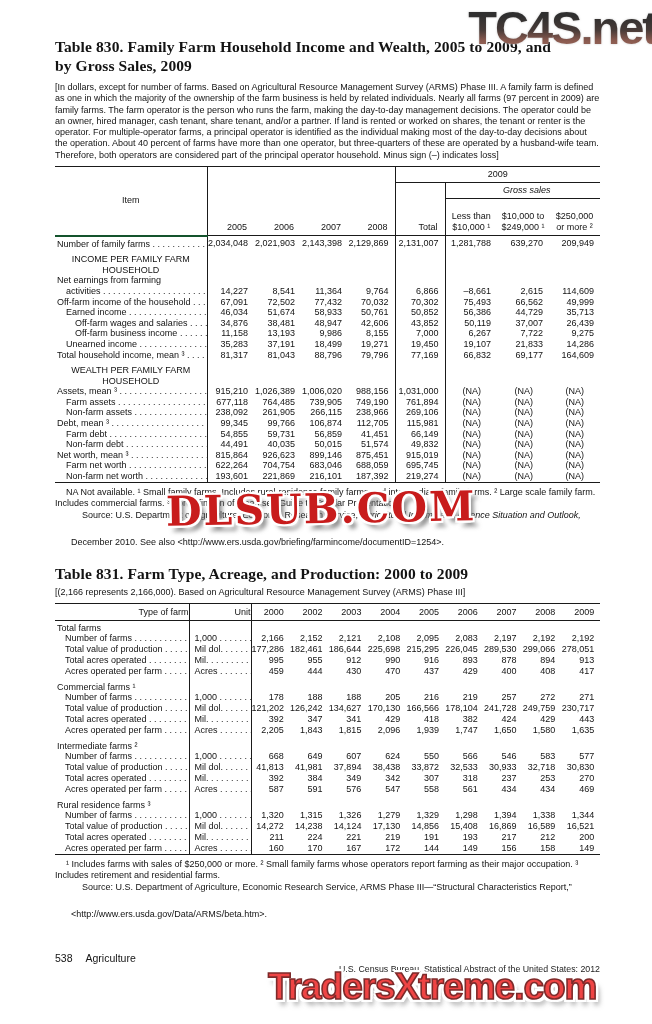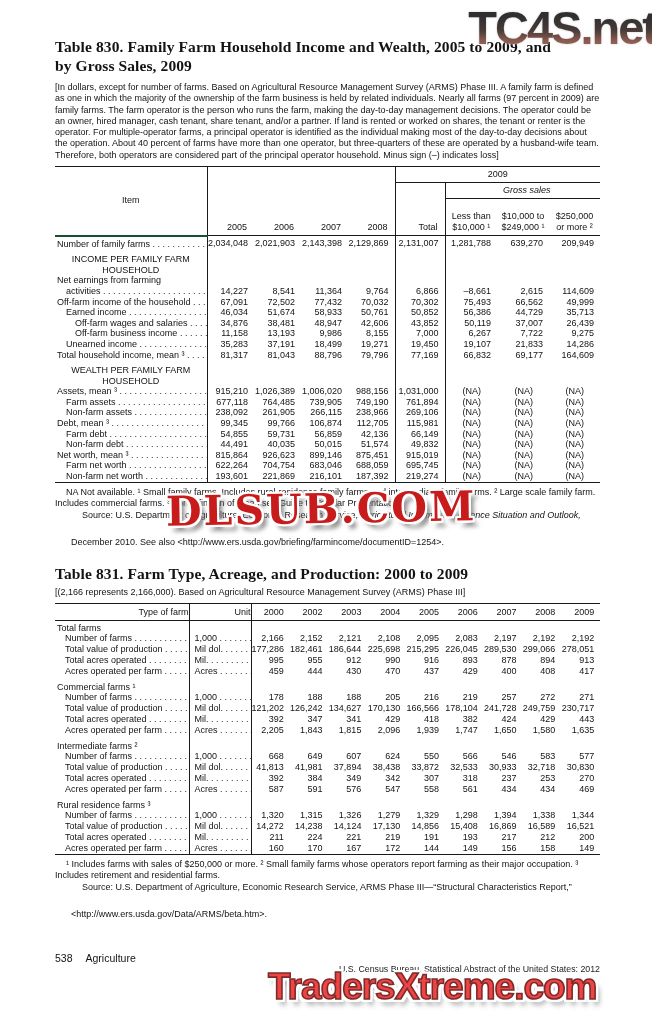--- a/index.html
+++ b/index.html
@@ -341,21 +341,21 @@
             <td class="num bR">115,981</td>
             <td class="num na">(NA)</td>
             <td class="num na">(NA)</td>
             <td class="num na">(NA)</td>
           </tr>
           <tr>
             <td class="lbl bR ind1 dots">Farm debt</td>
             <td class="num">54,855</td>
             <td class="num">59,731</td>
             <td class="num">56,859</td>
-            <td class="num bR">42,136</td>
+            <td class="num bR">41,451</td>
             <td class="num bR">66,149</td>
             <td class="num na">(NA)</td>
             <td class="num na">(NA)</td>
             <td class="num na">(NA)</td>
           </tr>
           <tr>
             <td class="lbl bR ind1 dots">Non-farm debt</td>
             <td class="num">44,491</td>
             <td class="num">40,035</td>
             <td class="num">50,015</td>

